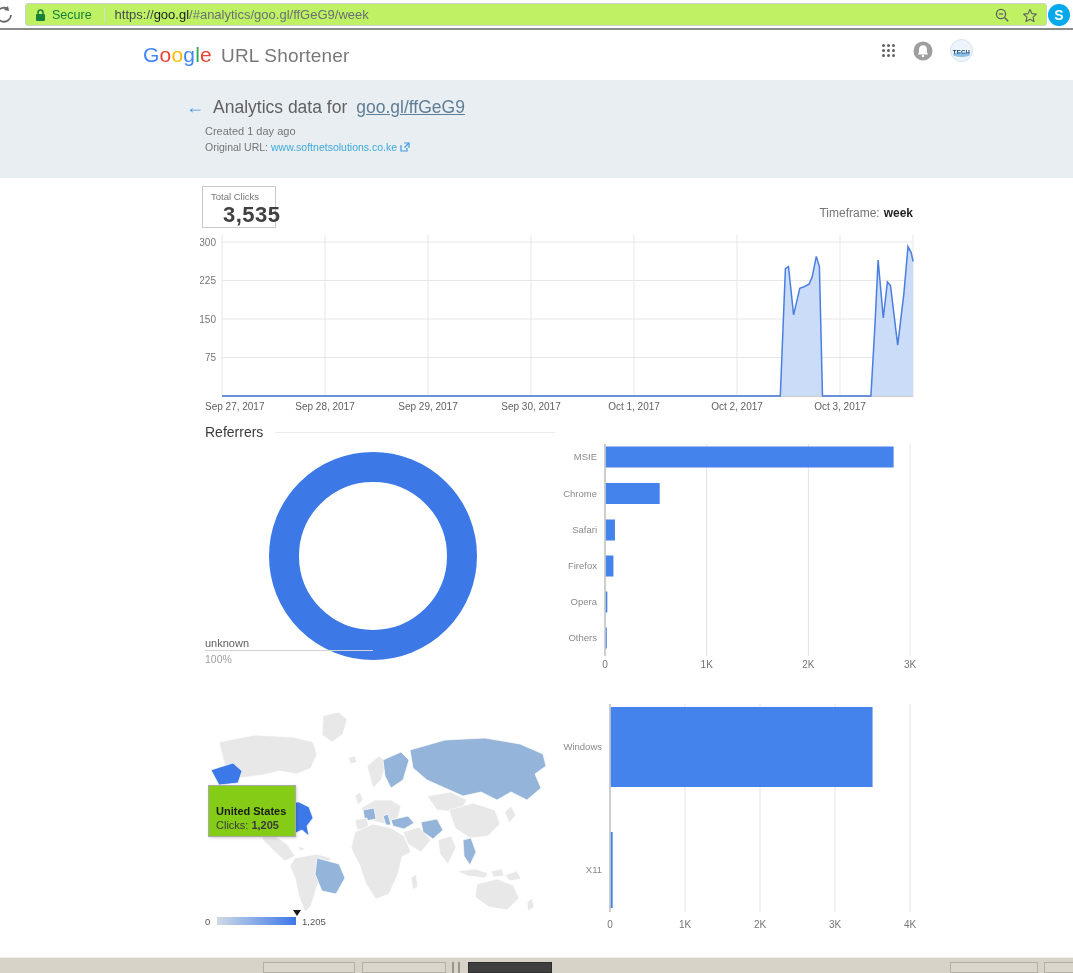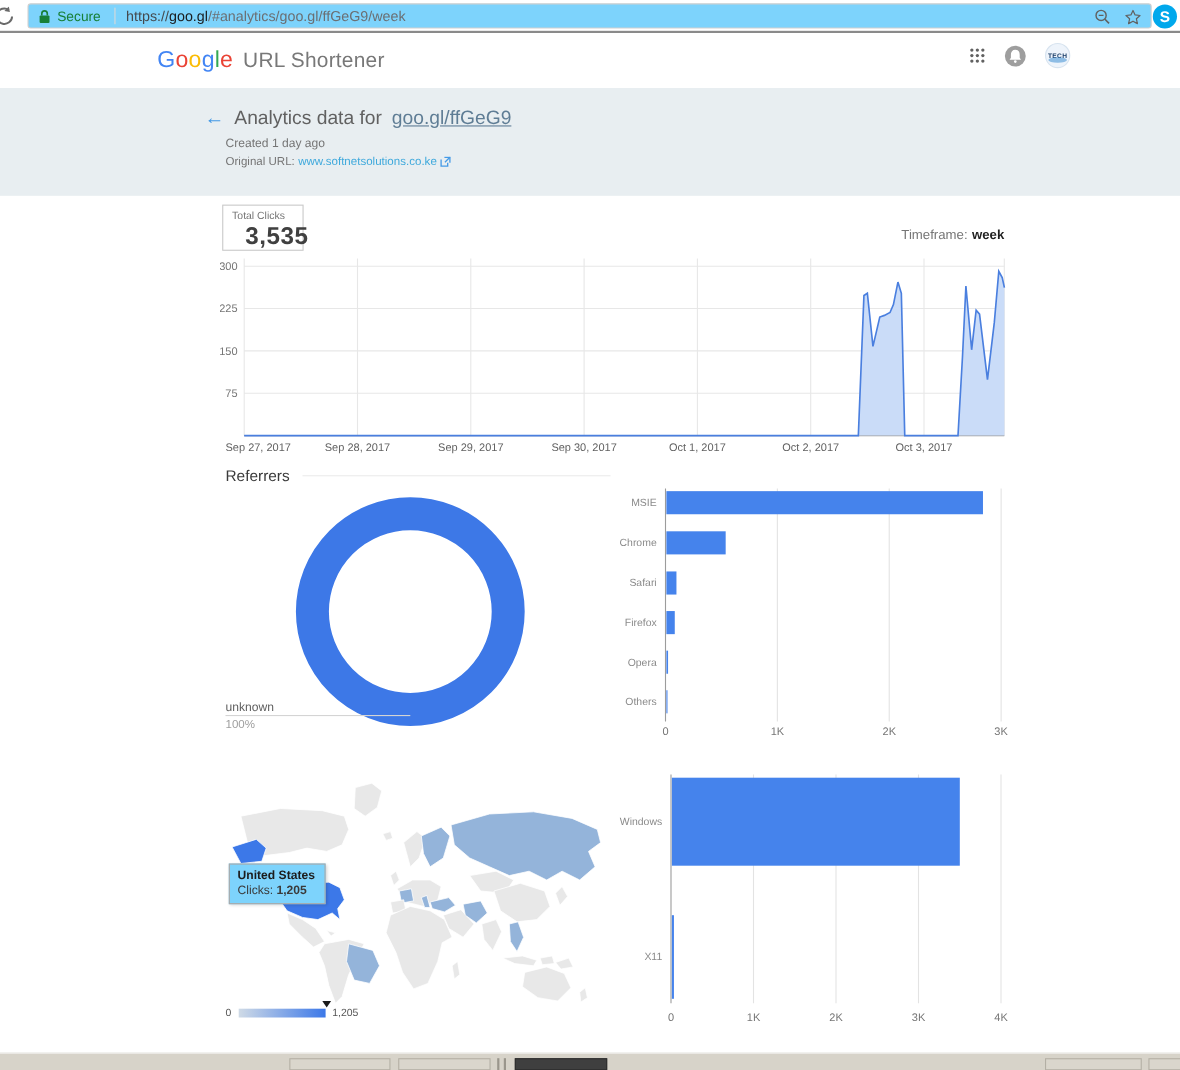--- a/index.html
+++ b/index.html
@@ -2,21 +2,21 @@
 <html><head>
 <meta charset="utf-8">
 <style>
   html,body{margin:0;padding:0;background:#fff;}
   .screen{position:relative;width:1073px;height:973px;background:#fff;overflow:hidden;
           font-family:"Liberation Sans",sans-serif;color:#3c3c3c;}
   
   .chrome-bar{position:absolute;left:0;top:0;width:1073px;height:30px;background:#fff;
               border-bottom:2px solid #8a8a8a;box-sizing:border-box;}
   .reload-ic{position:absolute;left:-6px;top:6px;width:20px;height:18px;color:#6a6a6a;}
-  .omnibox{position:absolute;left:25px;top:3px;width:1022px;height:23px;background:#7dd3fc;
+  .omnibox{position:absolute;left:25px;top:3px;width:1022px;height:23px;background:#bef264;
            border:1px solid #cfcfcf;border-radius:3px;box-sizing:border-box;
            display:flex;align-items:center;}
   .lock-ic{margin-left:9px;flex:0 0 auto;}
   .secure-label{margin-left:6px;font-size:12.5px;color:#188038;}
   .omni-divider{width:1px;height:15px;background:#dadada;margin:0 10px 0 12px;}
   .url-text{font-size:13px;white-space:nowrap;overflow:hidden;}
   .url-scheme{color:#45494d;}
   .url-domain{color:#1b1d1f;}
   .url-path{color:#6b6f73;}
   .omni-right{position:absolute;right:8px;top:0;height:23px;display:flex;align-items:center;gap:12px;}
@@ -54,22 +54,22 @@
   
   .sec-title{position:absolute;display:flex;align-items:center;font-size:14px;color:#3b3b3b;}
   .sec-title .rule{flex:1;height:1px;background:#ebebeb;margin-left:12px;}
   svg text{font-family:"Liberation Sans",sans-serif;}
   .unknown-label{position:absolute;left:205px;top:637px;font-size:11px;color:#5f5f5f;}
   .unknown-line{position:absolute;left:205px;top:650px;width:168px;height:1px;background:#d4d4d4;}
   .unknown-pct{position:absolute;left:205px;top:653px;font-size:10.5px;color:#9e9e9e;}
   
   .map-svg{position:absolute;left:205px;top:708px;}
   .land{stroke:#ffffff;stroke-width:0.7;}
-  .geo-tooltip{position:absolute;left:208px;top:785px;background:#7dd3fc;border:1px solid #a9a9a9;
-               box-shadow:1px 1px 3px rgba(0,0,0,.18);padding:4px 9px 5px 7px;z-index:5;}
+  .geo-tooltip{position:absolute;left:208px;top:785px;background:#84cc16;border:1px solid #a9a9a9;
+               box-shadow:1px 1px 3px rgba(0,0,0,.18);padding:19px 9px 5px 7px;z-index:5;}
   .geo-tooltip .tt1{font-size:11px;font-weight:bold;color:#1c1c1c;}
   .geo-tooltip .tt2{font-size:11px;color:#3a3a3a;margin-top:2px;}
   .geo-tooltip .tt2 b{margin-left:3px;}
   .geo-legend-min{position:absolute;left:205px;top:916px;font-size:9.5px;color:#555;}
   .geo-grad{position:absolute;left:217px;top:917px;width:79px;height:8px;
             background:linear-gradient(to right,#cfdae6,#3c78e8);}
   .geo-marker{position:absolute;left:293px;top:910px;width:0;height:0;
               border-left:4px solid transparent;border-right:4px solid transparent;border-top:6px solid #1a1a1a;}
   .geo-legend-max{position:absolute;left:302px;top:916px;font-size:9.5px;color:#555;}
   

